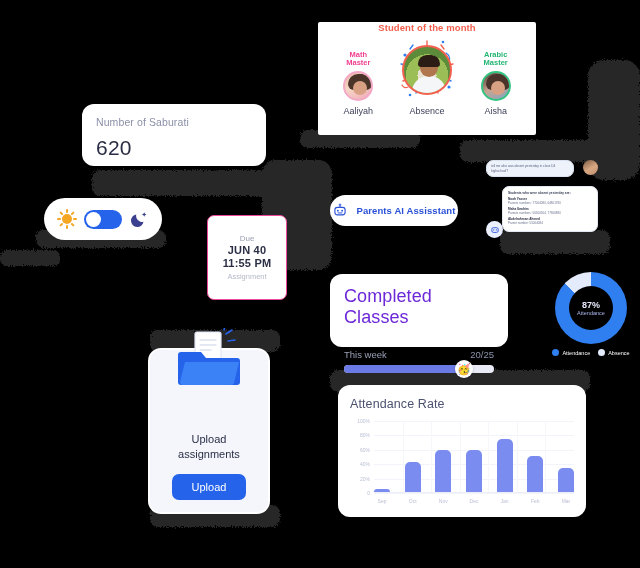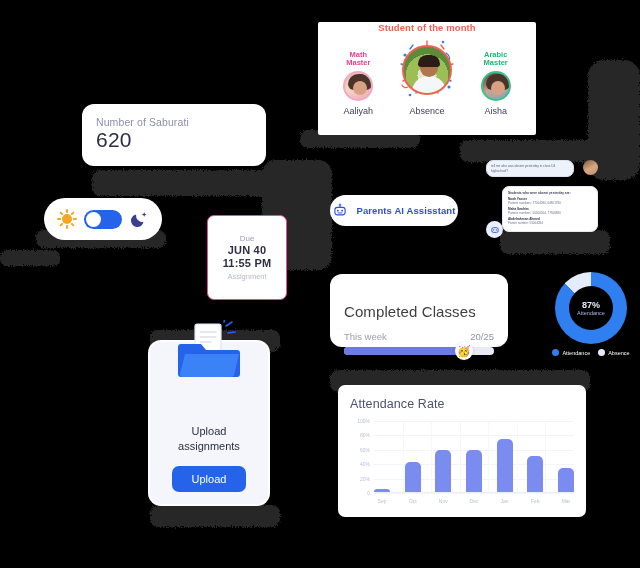--- a/index.html
+++ b/index.html
@@ -30,21 +30,21 @@
   
   #students-card {
     left: 82px; top: 104px; width: 184px; height: 62px;
     border-radius: 12px;
     padding: 12px 14px;
   }
   #students-card .label {
     font-size: 10.5px; color: #8b90a8; letter-spacing: .1px;
   }
   #students-card .value {
-    font-size: 21px; color: #2b2f45; margin-top: 0; letter-spacing: .2px;
+    font-size: 21px; color: #2b2f45; margin-top: 8px; letter-spacing: .2px;
   }
 
   
   #theme-toggle-card {
     left: 44px; top: 198px; width: 118px; height: 42px;
     border-radius: 21px;
     display: flex; align-items: center; justify-content: space-around;
     padding: 0 10px;
   }
   .sun-icon { width: 20px; height: 20px; position: relative; }
@@ -182,24 +182,24 @@
     position: absolute; left: 0; bottom: 0; width: 17px; height: 17px;
     border-radius: 50%; background: #eaf0ff;
     display: flex; align-items: center; justify-content: center;
   }
 
   
   #completed-card {
     left: 330px; top: 274px; width: 178px; height: 73px;
     border-radius: 12px; padding: 12px 14px;
   }
-  #completed-card .title { font-size: 15px; color: #404040; letter-spacing: .1px; margin-top: 17px; }
+  #completed-card .title { font-size: 18px; color: #6d28d9; letter-spacing: .1px; }
   #completed-card .meta {
     display: flex; justify-content: space-between; align-items: baseline;
-    margin-top: 11px;
+    margin-top: 21px;
   }
   #completed-card .week { font-size: 9.5px; color: #9aa0b5; }
   #completed-card .count { font-size: 9.5px; color: #8d93ab; }
   .progress-track {
     position: relative; margin-top: 5px;
     height: 8px; background: #e8eaf6; border-radius: 5px;
   }
   .progress-fill {
     position: absolute; left: 0; top: 0; height: 8px;
     background: #6b7ae5; border-radius: 5px;
@@ -226,21 +226,21 @@
   .donut .cap { font-size: 5.5px; color: #aebaf0; }
   .donut-legend {
     display: flex; justify-content: center; gap: 8px; margin-top: 5px;
   }
   .lg { display: flex; align-items: center; gap: 3px; }
   .lg .dot { width: 7px; height: 7px; border-radius: 50%; }
   .lg .txt { font-size: 5.5px; color: #ffffff; }
 
   
   #upload-card {
-    left: 148px; top: 340px; width: 122px; height: 166px;
+    left: 148px; top: 348px; width: 122px; height: 166px;
     border-radius: 13px; padding: 2px;
   }
   #upload-card .inner {
     width: 100%; height: 100%; background: #f4f6fb; border-radius: 10px;
     display: flex; flex-direction: column; align-items: center;
     justify-content: flex-end; padding: 10px 9px 12px;
     position: relative;
   }
   .upload-art {
     position: absolute; left: 50%; top: -22px; transform: translateX(-50%);
@@ -252,21 +252,21 @@
   }
   #upload-card .up-btn {
     width: 74px; height: 26px; background: #2563eb; color: #ffffff;
     border: none; border-radius: 7px; font-size: 11px; cursor: pointer;
     font-family: "Liberation Sans", sans-serif;
   }
 
   
   #attendance-card {
     left: 338px; top: 385px; width: 248px; height: 132px;
-    border-radius: 7px; padding: 12px 12px 8px;
+    border-radius: 12px; padding: 12px 12px 8px;
   }
   #attendance-card .title { font-size: 12.5px; color: #4c5270; letter-spacing: .1px; }
   .chart-area {
     position: relative; margin-top: 10px; height: 86px;
     padding-left: 24px;
   }
   .y-axis {
     position: absolute; left: 0; top: 0; width: 24px; height: 72px;
   }
   .y-tick {

